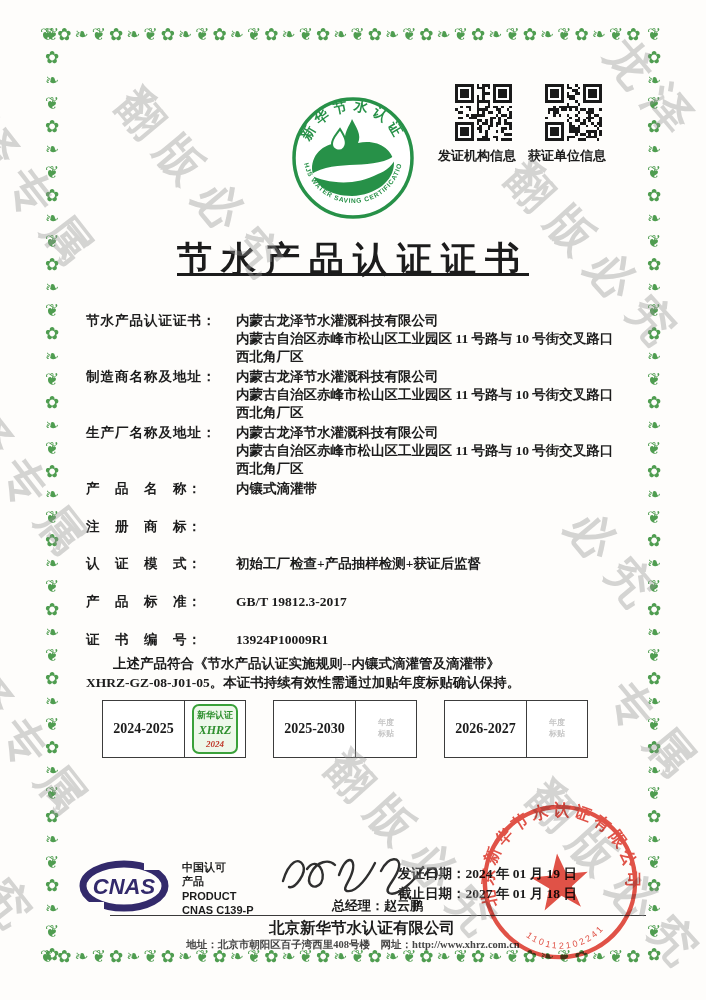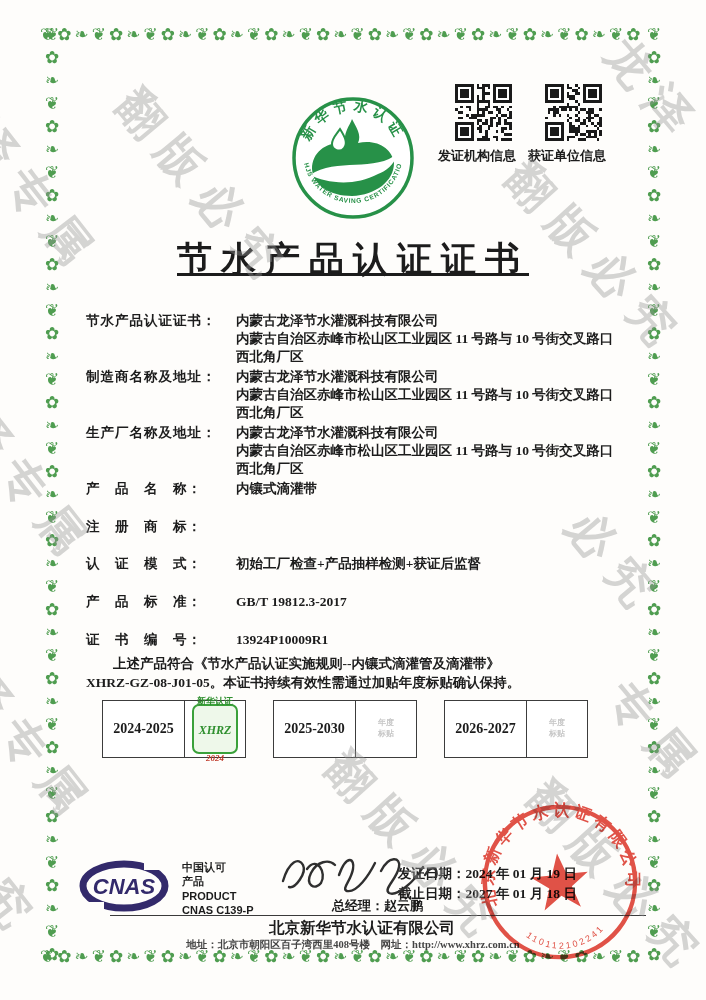--- a/index.html
+++ b/index.html
@@ -34,21 +34,21 @@
   .fvalue{flex:1;white-space:pre-line;}
   .spaced{margin-top:20px;}
   .statement{font-size:13.5px;font-weight:bold;line-height:1.35;margin:6px 0 0 0;white-space:pre-line;}
 
   .boxrow{display:flex;justify-content:space-between;width:486px;margin:8px 0 0 16px;}
   .ybox{width:142px;height:56px;border:1.5px solid #3c3c3c;display:flex;background:#fff;}
   .ycell{flex:1.15;display:flex;align-items:center;justify-content:center;font-size:14px;
          font-weight:bold;border-right:1.5px solid #3c3c3c;}
   .scell{flex:0.85;display:flex;align-items:center;justify-content:center;}
   .sticker{width:42px;height:46px;border:2px solid #3aa13a;border-radius:7px;background:#eef8ea;
-           display:flex;flex-direction:column;align-items:center;justify-content:center;gap:15px;}
+           display:flex;flex-direction:column;align-items:center;justify-content:center;gap:1px;}
   .st1{font-size:9px;font-weight:bold;color:#2e8f2e;}
   .st2{font-size:12px;font-weight:bold;font-style:italic;color:#2e8f2e;}
   .st3{font-size:9px;font-weight:bold;font-style:italic;color:#c03a2b;}
   .ph{font-size:8px;color:#c6c6c6;text-align:center;white-space:pre-line;line-height:1.3;font-weight:bold;}
 
   
   .cnas-svg{position:absolute;left:78px;top:860px;z-index:3;}
   .cnas-text{position:absolute;left:182px;top:860px;font-size:11px;font-weight:bold;line-height:1.3;
              white-space:pre-line;font-family:"Liberation Sans","DejaVu Sans",sans-serif;z-index:3;}
   .sig{position:absolute;left:275px;top:843px;z-index:4;}

